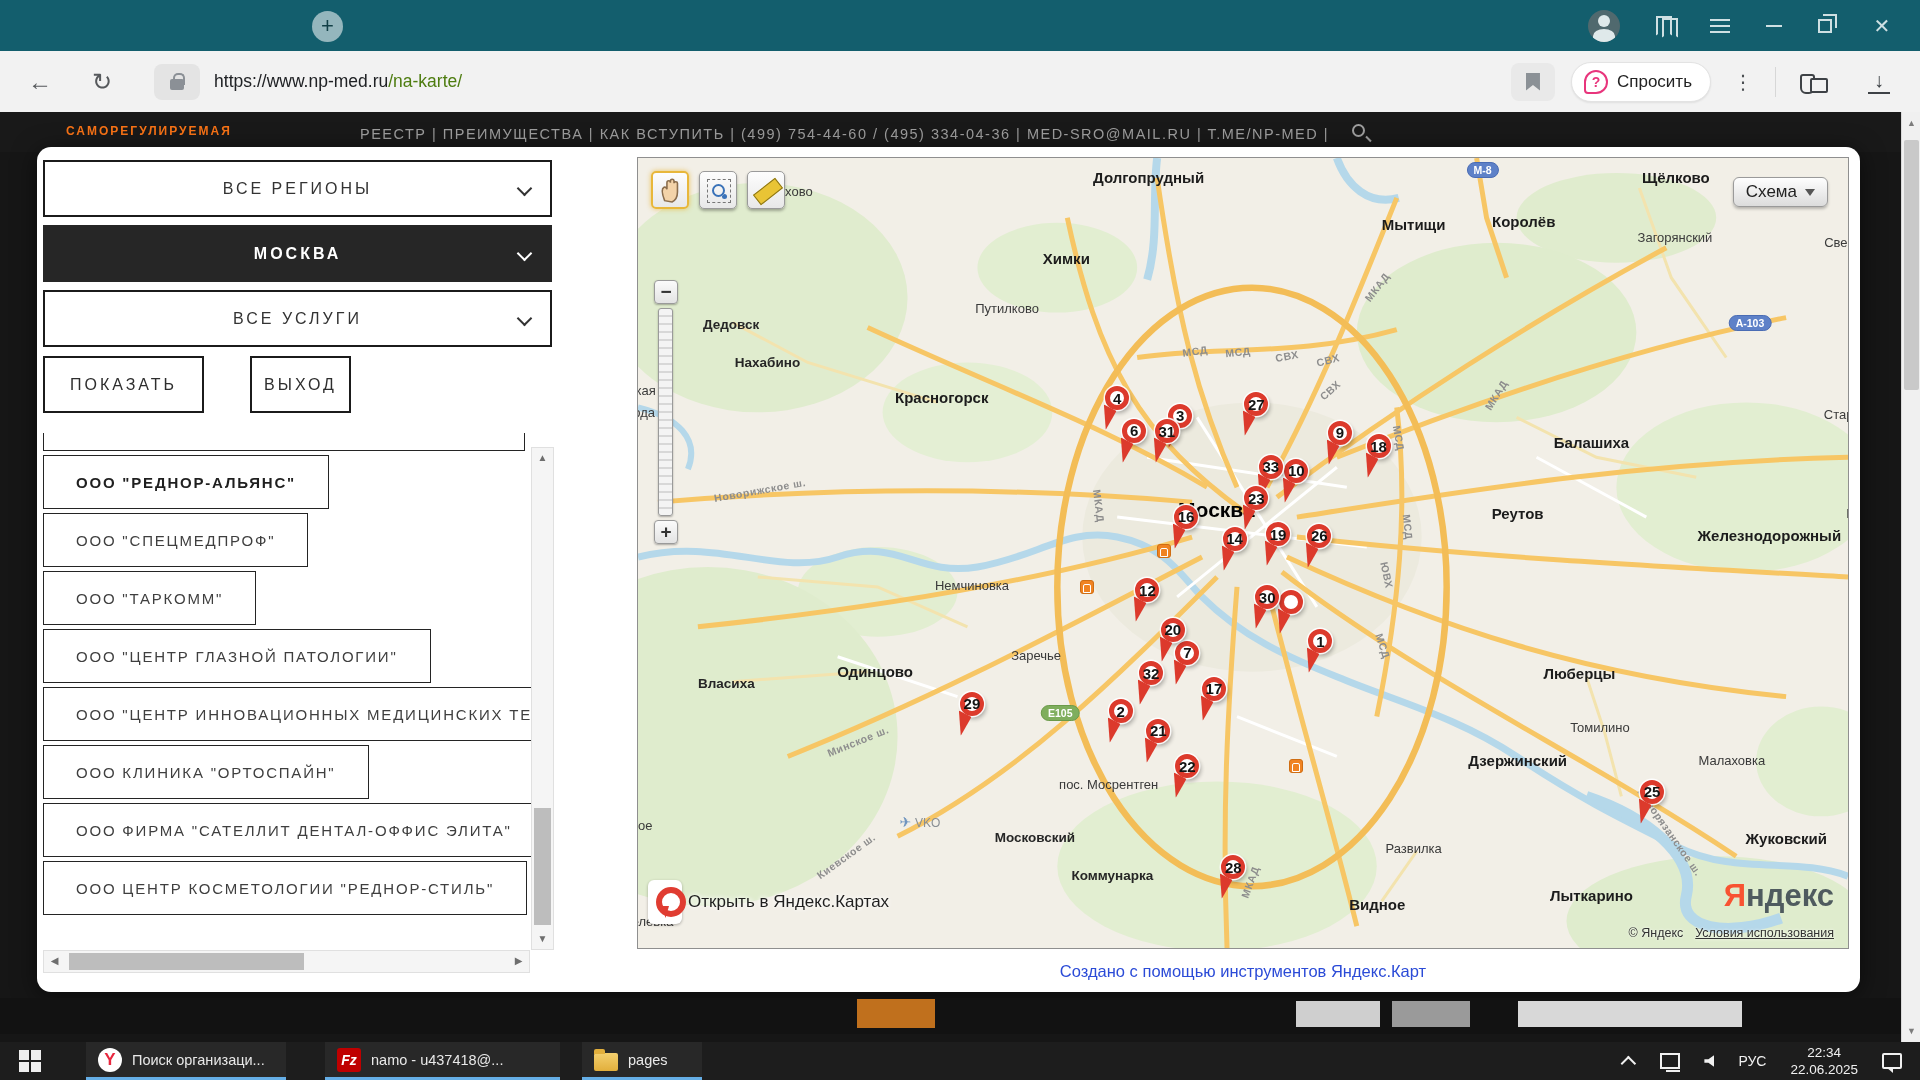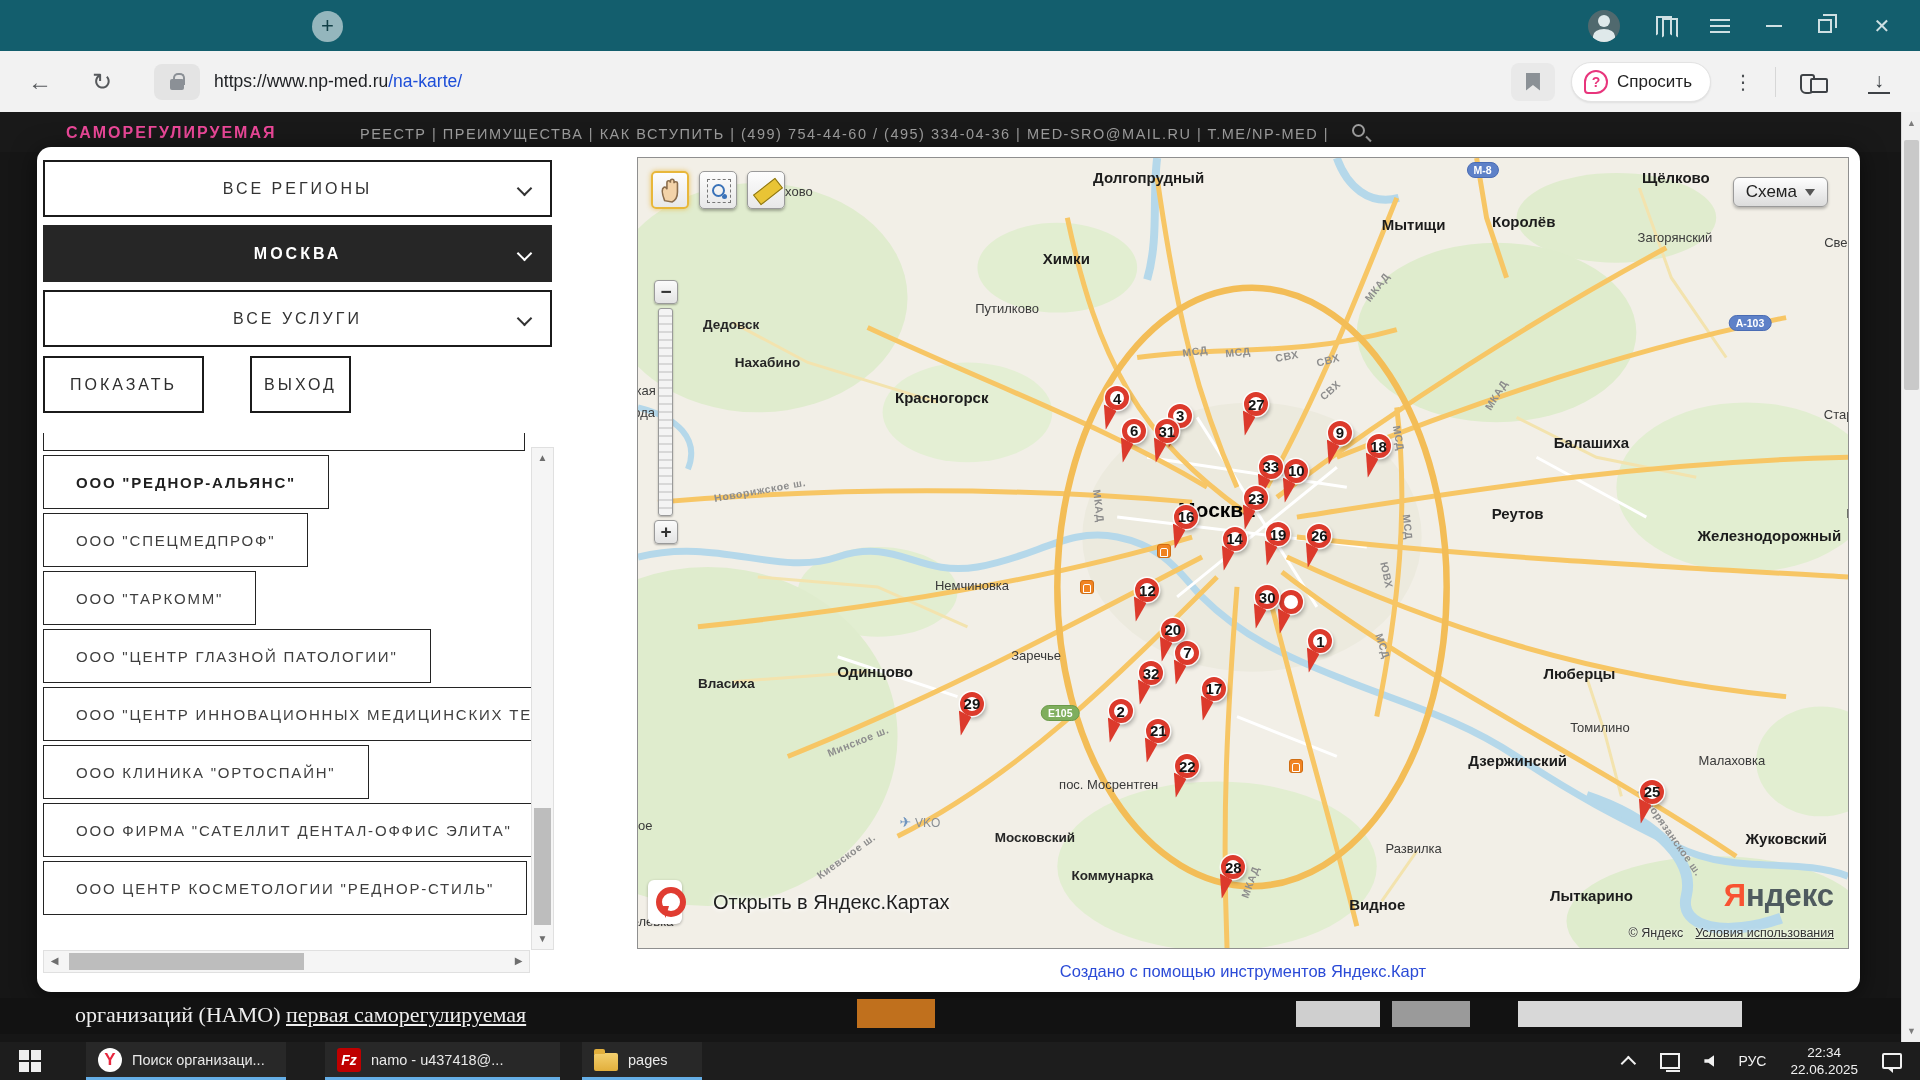--- a/index.html
+++ b/index.html
@@ -39,41 +39,41 @@
   .ico-close { color:#cfe0e3; font-size:20px; }
 
   
   .addressbar { position:absolute; left:0; top:51px; width:1920px; height:61px; background:#f2f2f2; display:flex; align-items:center; }
   .nav-ico { font-size:24px; color:#56595c; margin-left:28px; }
   .nav-reload { margin-left:40px; }
   .lock-chip { margin-left:42px; width:46px; height:36px; background:#e4e4e4; border-radius:8px; position:relative; }
   .lock-chip::before { content:''; position:absolute; left:16px; top:15px; width:14px; height:11px; background:#8b9096; border-radius:2px; }
   .lock-chip::after { content:''; position:absolute; left:19px; top:9px; width:8px; height:10px; border:2px solid #8b9096; border-bottom:none; border-radius:5px 5px 0 0; }
   .url { margin-left:14px; font-size:17.5px; color:#202225; }
-  .url .path { color:#1d4ed8; }
+  .url .path { color:#4d7c0f; }
   .addr-right { margin-left:auto; display:flex; align-items:center; }
   .bm-chip { width:44px; height:38px; background:#e9e9e9; border-radius:8px; position:relative; margin-right:16px; }
   .bm-chip::before { content:''; position:absolute; left:15px; top:10px; width:14px; height:18px; background:#8b9196;
        clip-path:polygon(0 0,100% 0,100% 100%,50% 70%,0 100%); }
   .ask-chip { height:40px; background:#fff; border:1px solid #e3e3e3; border-radius:20px; display:flex; align-items:center;
        padding:0 18px 0 12px; box-shadow:0 1px 2px rgba(0,0,0,.08); }
   .ask-ico { width:24px; height:24px; border:2.5px solid #e8357c; border-radius:50% 50% 50% 4px; color:#e8357c;
        font-size:14px; font-weight:bold; text-align:center; line-height:20px; margin-right:9px; }
   .ask-label { font-size:17px; color:#222; }
   .dots3 { font-size:20px; color:#4a4e52; margin:0 22px; letter-spacing:0; }
   .addr-div { width:1px; height:30px; background:#d7d7d7; margin-right:24px; }
   .ico-key { position:relative; width:26px; height:24px; margin-right:42px; }
   .ico-key::before { content:''; position:absolute; left:0; top:4px; width:11px; height:16px; border:2.5px solid #3e4246; border-radius:3px 3px 6px 6px; }
   .ico-key::after { content:''; position:absolute; left:10px; top:8px; width:14px; height:11px; border:2.5px solid #3e4246; border-radius:2px; background:#f2f2f2; }
   .ico-down { position:relative; width:22px; height:24px; margin-right:30px; color:#3e4246; font-size:20px; text-align:center; border-bottom:2.5px solid #3e4246; line-height:20px; }
 
   
   .content { position:absolute; left:0; top:112px; width:1920px; height:930px; background:#161616; overflow:hidden; }
   .site-header { position:absolute; left:0; top:0; width:1920px; height:40px; background:#191919; }
-  .site-logo { position:absolute; left:66px; top:12px; color:#ec4899; font-weight:bold; font-size:16px; letter-spacing:2px; }
+  .site-logo { position:absolute; left:66px; top:12px; color:#f97316; font-weight:bold; font-size:12px; letter-spacing:2px; }
   .site-menu { position:absolute; left:360px; top:14px; color:#9f9f9f; font-size:14.5px; letter-spacing:1.5px; white-space:nowrap; }
   .hdr-search { position:absolute; left:1352px; top:12px; width:13px; height:13px; border:2px solid #9f9f9f; border-radius:50%; }
   .hdr-search::after { content:''; position:absolute; left:11px; top:12px; width:7px; height:2px; background:#9f9f9f; transform:rotate(45deg); }
 
   
   .pg-scroll { position:absolute; right:0; top:0; width:19px; height:930px; background:#f0f0f0; border-left:1px solid #d9d9d9; }
   .pg-arrow { position:absolute; left:0; width:19px; height:22px; color:#7c7c7c; font-size:9px; text-align:center; line-height:22px; background:#f0f0f0; }
   .pg-thumb { position:absolute; left:2px; top:28px; width:15px; height:250px; background:#c9c9c9; border-radius:2px; }
 
   
@@ -143,21 +143,21 @@
 
   .layer-btn { position:absolute; right:20px; top:19px; height:30px; padding:0 12px; background:linear-gradient(#fefefe,#dcdcdc);
              border:1px solid #9a9a9a; border-radius:6px; z-index:4; display:flex; align-items:center; gap:8px;
              font-size:17px; color:#222; box-shadow:0 2px 3px rgba(0,0,0,.25); }
   .layer-btn .tri { width:0; height:0; border-left:5px solid transparent; border-right:5px solid transparent; border-top:7px solid #555; }
 
   .map-openbar { position:absolute; left:0; bottom:24px; z-index:4; display:flex; align-items:center; }
   .ylogo { width:34px; height:44px; background:#fff; border-radius:6px; box-shadow:0 1px 3px rgba(0,0,0,.3); position:relative; margin-left:10px; }
   .ylogo::before { content:''; position:absolute; left:8px; top:7px; width:18px; height:18px; border-radius:50%; border:6px solid #e03c31; }
   .ylogo::after { content:''; position:absolute; left:14px; top:26px; width:7px; height:12px; background:#e03c31; clip-path:polygon(0 0,100% 0,50% 100%); }
-  .open-label { margin-left:31px; font-size:20px; color:#1f1f1f; text-shadow:0 0 4px #fff,0 0 6px #fff; }
+  .open-label { margin-left:6px; font-size:17px; color:#1f1f1f; text-shadow:0 0 4px #fff,0 0 6px #fff; }
 
   .map-watermark { position:absolute; right:14px; bottom:34px; z-index:4; font-size:31px; font-weight:bold; color:#3c4850; opacity:.88; }
   .map-watermark .ya { color:#fc3f1d; }
   .map-copy { position:absolute; right:14px; bottom:8px; z-index:4; font-size:12.5px; color:#333; text-shadow:0 0 3px #fff; }
   .map-copy a { color:#333; text-decoration:underline; margin-left:12px; }
 
   .created-link { position:absolute; left:600px; top:815px; width:1212px; text-align:center; font-size:16.5px; color:#2b4bd7; }
 
   
   .footer-strip { position:absolute; left:0; top:886px; width:1920px; height:36px; background:#121212; }
@@ -461,23 +461,20 @@
         <div class="map-watermark"><span class="ya">Я</span><span>ндекс</span></div>
         <div class="map-copy">
           <span>© Яндекс</span><a>Условия использования</a>
         </div>
       </div>
 
       <div class="created-link">Создано с помощью инструментов Яндекс.Карт</div>
     </div>
 
     <div class="footer-strip">
-      <div class="footer-text">
-        <span>организаций (НАМО) </span><span class="ul">первая саморегулируемая</span>
-      </div>
       <div class="f-orange"></div>
       <div class="f-gray1"></div>
       <div class="f-gray2"></div>
       <div class="f-gray3"></div>
     </div>
 
     <div class="pg-scroll">
       <span class="pg-arrow" style="top:0">▲</span>
       <span class="pg-thumb"></span>
       <span class="pg-arrow" style="bottom:0">▼</span>

